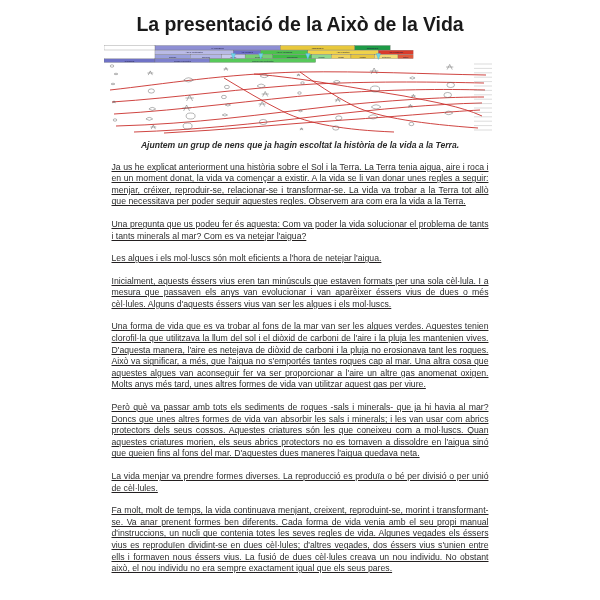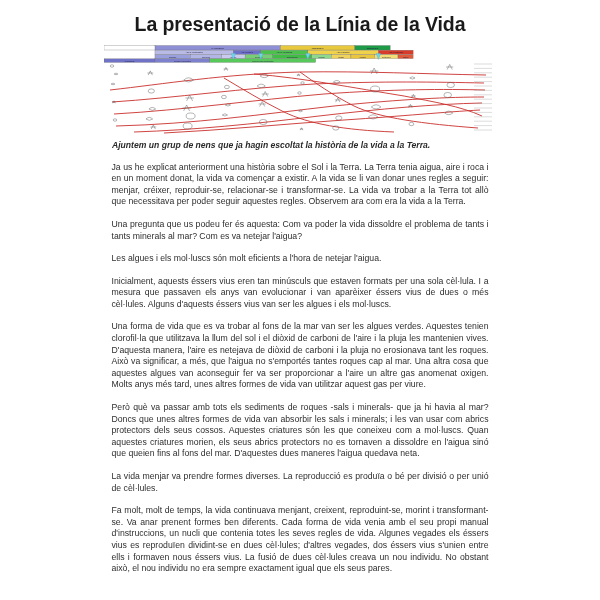--- a/index.html
+++ b/index.html
@@ -39,49 +39,51 @@
     background: #ffffff;
     overflow: hidden;
   }
   .figure-canvas {
     position: absolute;
     inset: 0;
   }
   .caption {
     margin: 6px auto 0 auto;
     width: 376px;
+    text-align: center;
     font-style: italic;
     font-weight: bold;
     font-size: 8.6px;
     color: #2b2b2b;
     line-height: 1.3;
   }
   .body-col {
     margin: 0 auto;
     width: 377px;
     padding-top: 10px;
+    text-decoration: underline;
   }
   .para {
     margin: 0 0 11px 0;
     font-size: 8.7px;
     line-height: 11.6px;
     text-align: justify;
     color: #2e2e2e;
     hyphens: none;
   }
   .para:last-child {
     margin-bottom: 8px;
   }
 </style>
 </head>
 <body>
 
 <div class="page">
 
-  <h1 class="doc-title">La presentació de la Línia de la Vida</h1>
+  <h1 class="doc-title">La presentació de la Això de la Vida</h1>
 
   <div class="figure">
     <svg class="figure-canvas" viewBox="0 0 392 90" preserveAspectRatio="none">
       <rect x="0" y="0" width="392" height="90" fill="#ffffff"></rect>
       <g id="band-layer">
           <rect x="50.96" y="1.5" width="125.44" height="4.5" fill="#8e8fd4" stroke="#6a6a6a" stroke-width="0.3"></rect>
           <text x="113.68" y="4.92" font-size="2.2" fill="#1c1c3c" text-anchor="middle" font-family="Liberation Sans, sans-serif">PALEOZOIC</text>
           <rect x="176.4" y="1.5" width="74.48" height="4.5" fill="#e8c83c" stroke="#6a6a6a" stroke-width="0.3"></rect>
           <text x="213.64000000000001" y="4.92" font-size="2.2" fill="#1c1c3c" text-anchor="middle" font-family="Liberation Sans, sans-serif">MESOZOIC</text>
           <rect x="250.88" y="1.5" width="35.28" height="4.5" fill="#1d9b46" stroke="#6a6a6a" stroke-width="0.3"></rect>
@@ -300,21 +302,21 @@
           <line x1="370" x2="388" y1="81.60000000000001" y2="81.60000000000001"></line>
           <line x1="370" x2="388" y1="86" y2="86"></line>
         </g>
     </svg>
   </div>
 
   <p class="caption">Ajuntem un grup de nens que ja hagin escoltat la història de la vida a la Terra.</p>
 
   <div class="body-col">
     <p class="para">Ja us he explicat anteriorment una història sobre el Sol i la Terra. La Terra tenia aigua, aire i roca i en un moment donat, la vida va començar a existir. A la vida se li van donar unes regles a seguir: menjar, créixer, reproduir-se, relacionar-se i transformar-se. La vida va trobar a la Terra tot allò que necessitava per poder seguir aquestes regles. Observem ara com era la vida a la Terra.</p>
-    <p class="para">Una pregunta que us podeu fer és aquesta: Com va poder la vida dissoldre el problema de tants i tants minerals al mar? Com es va netejar l'aigua?</p>
+    <p class="para">Una pregunta que us podeu fer és aquesta: Com va poder la vida solucionar el problema de tants i tants minerals al mar? Com es va netejar l'aigua?</p>
     <p class="para">Les algues i els mol·luscs són molt eficients a l'hora de netejar l'aigua.</p>
     <p class="para">Inicialment, aquests éssers vius eren tan minúsculs que estaven formats per una sola cèl·lula. I a mesura que passaven els anys van evolucionar i van aparèixer éssers vius de dues o més cèl·lules. Alguns d'aquests éssers vius van ser les algues i els mol·luscs.</p>
     <p class="para">Una forma de vida que es va trobar al fons de la mar van ser les algues verdes. Aquestes tenien clorofil·la que utilitzava la llum del sol i el diòxid de carboni de l'aire i la pluja les mantenien vives. D'aquesta manera, l'aire es netejava de diòxid de carboni i la pluja no erosionava tant les roques. Això va significar, a més, que l'aigua no s'emportés tantes roques cap al mar. Una altra cosa que aquestes algues van aconseguir fer va ser proporcionar a l'aire un altre gas anomenat oxigen. Molts anys més tard, unes altres formes de vida van utilitzar aquest gas per viure.</p>
     <p class="para">Però què va passar amb tots els sediments de roques -sals i minerals- que ja hi havia al mar? Doncs que unes altres formes de vida van absorbir les sals i minerals; i les van usar com abrics protectors dels seus cossos. Aquestes criatures són les que coneixeu com a mol·luscs. Quan aquestes criatures morien, els seus abrics protectors no es tornaven a dissoldre en l'aigua sinó que queien fins al fons del mar. D'aquestes dues maneres l'aigua quedava neta.</p>
     <p class="para">La vida menjar va prendre formes diverses. La reproducció es produïa o bé per divisió o per unió de cèl·lules.</p>
     <p class="para">Fa molt, molt de temps, la vida continuava menjant, creixent, reproduint-se, morint i transformant-se. Va anar prenent formes ben diferents. Cada forma de vida venia amb el seu propi manual d'instruccions, un nucli que contenia totes les seves regles de vida. Algunes vegades els éssers vius es reproduïen dividint-se en dues cèl·lules; d'altres vegades, dos éssers vius s'unien entre ells i formaven nous éssers vius. La fusió de dues cèl·lules creava un nou individu. No obstant això, el nou individu no era sempre exactament igual que els seus pares.</p>
   </div>
 
 </div>
 

